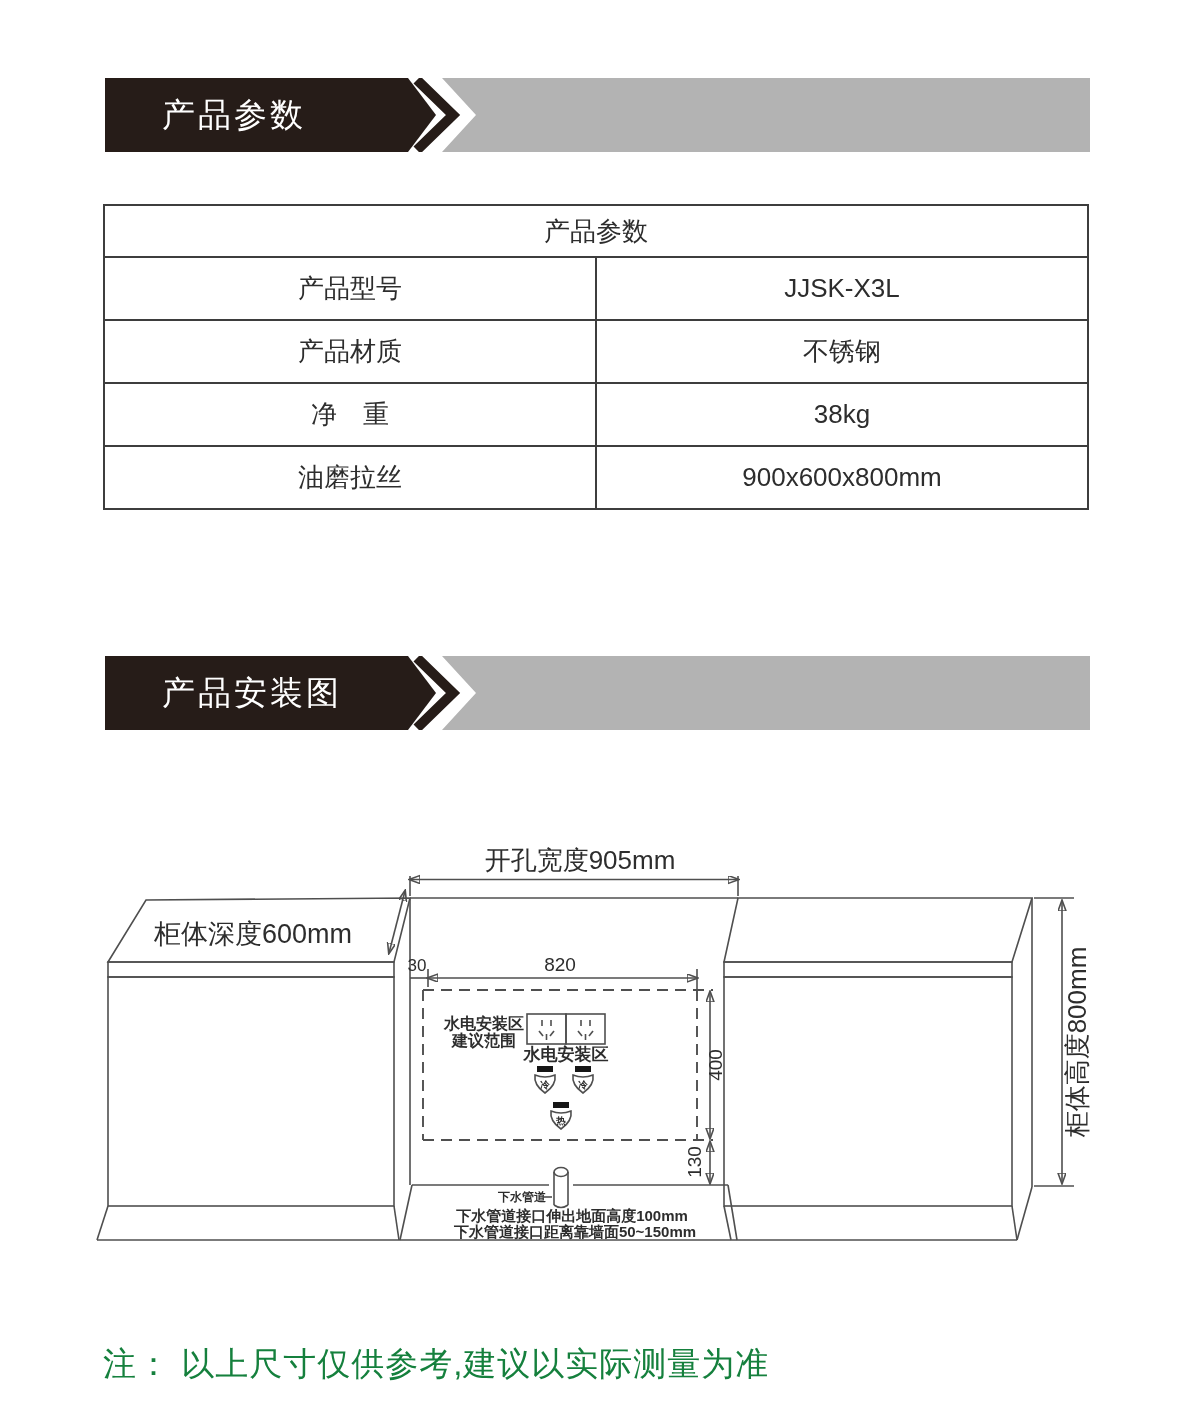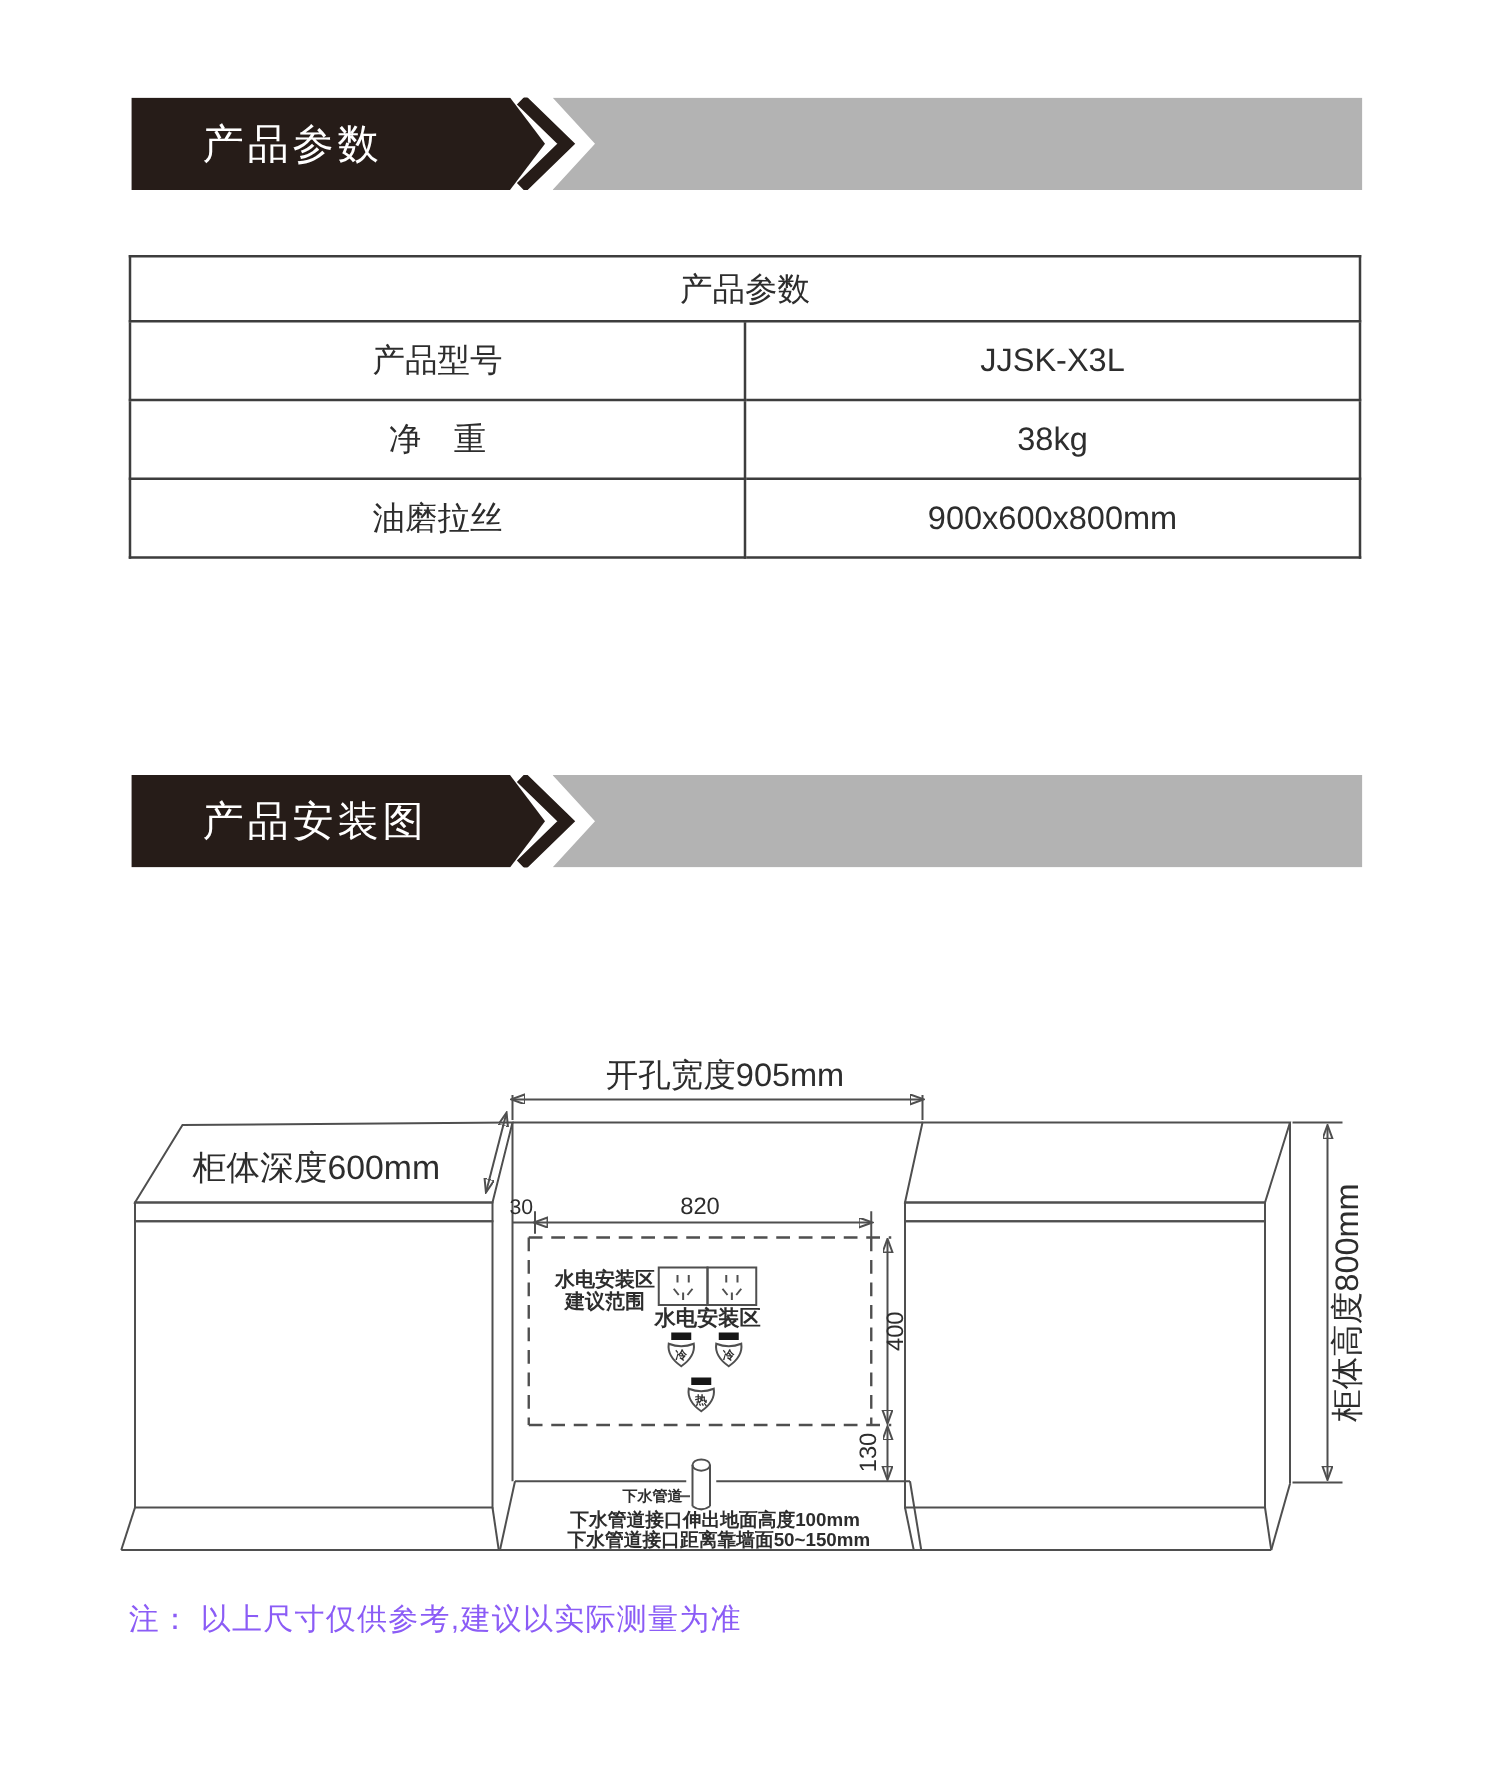--- a/index.html
+++ b/index.html
@@ -47,21 +47,21 @@
   .dimlabel-num{font-size:19px;}
   .dimlabel-30{font-size:17px;}
   .lbl-zone{font-size:16px;font-weight:bold;}
   .lbl-zone2{font-size:17px;font-weight:bold;}
   .lbl-pipe{font-size:12px;font-weight:bold;}
   .lbl-note{font-size:15px;font-weight:bold;}
   .lbl-valve{font-size:9.5px;font-weight:bold;}
   .slot{stroke:#222;stroke-width:2.4px;}
   
   .footnote{
-    position:absolute;left:103px;top:1279px;font-size:24px;color:#8b5cf6;
+    position:absolute;left:103px;top:1342px;font-size:33px;color:#15803d;
     letter-spacing:1px;white-space:nowrap;
   }
 </style>
 </head>
 <body>
 
 <div class="banner" style="top:78px;">
   <div class="banner-black">
     <span>产品参数</span>
   </div>
@@ -78,31 +78,35 @@
     </colgroup>
   <tbody>
       <tr>
     <td class="hdr" colspan="2">产品参数</td>
   </tr>
   <tr>
     <td class="cell">产品型号</td>
     <td class="cell">JJSK-X3L</td>
   </tr>
   <tr>
+    <td class="cell">产品材质</td>
+    <td class="cell">不锈钢</td>
+  </tr>
+  <tr>
     <td class="cell">净　重</td>
     <td class="cell">38kg</td>
   </tr>
   <tr>
     <td class="cell">油磨拉丝</td>
     <td class="cell">900x600x800mm</td>
   </tr>
 </tbody>
   </table>
 
-<div class="banner" style="top:620px;">
+<div class="banner" style="top:656px;">
   <div class="banner-black">
     <span>产品安装图</span>
   </div>
   <svg class="banner-chevron" width="50" height="74">
     <path d="M5,2 L41,37 L5,72" fill="none" stroke="#261c18" stroke-width="10"></path>
   </svg>
   <div class="banner-gray"></div>
 </div>
 
 <svg class="diagram" width="1040" height="425" viewBox="80 840 1040 425">

